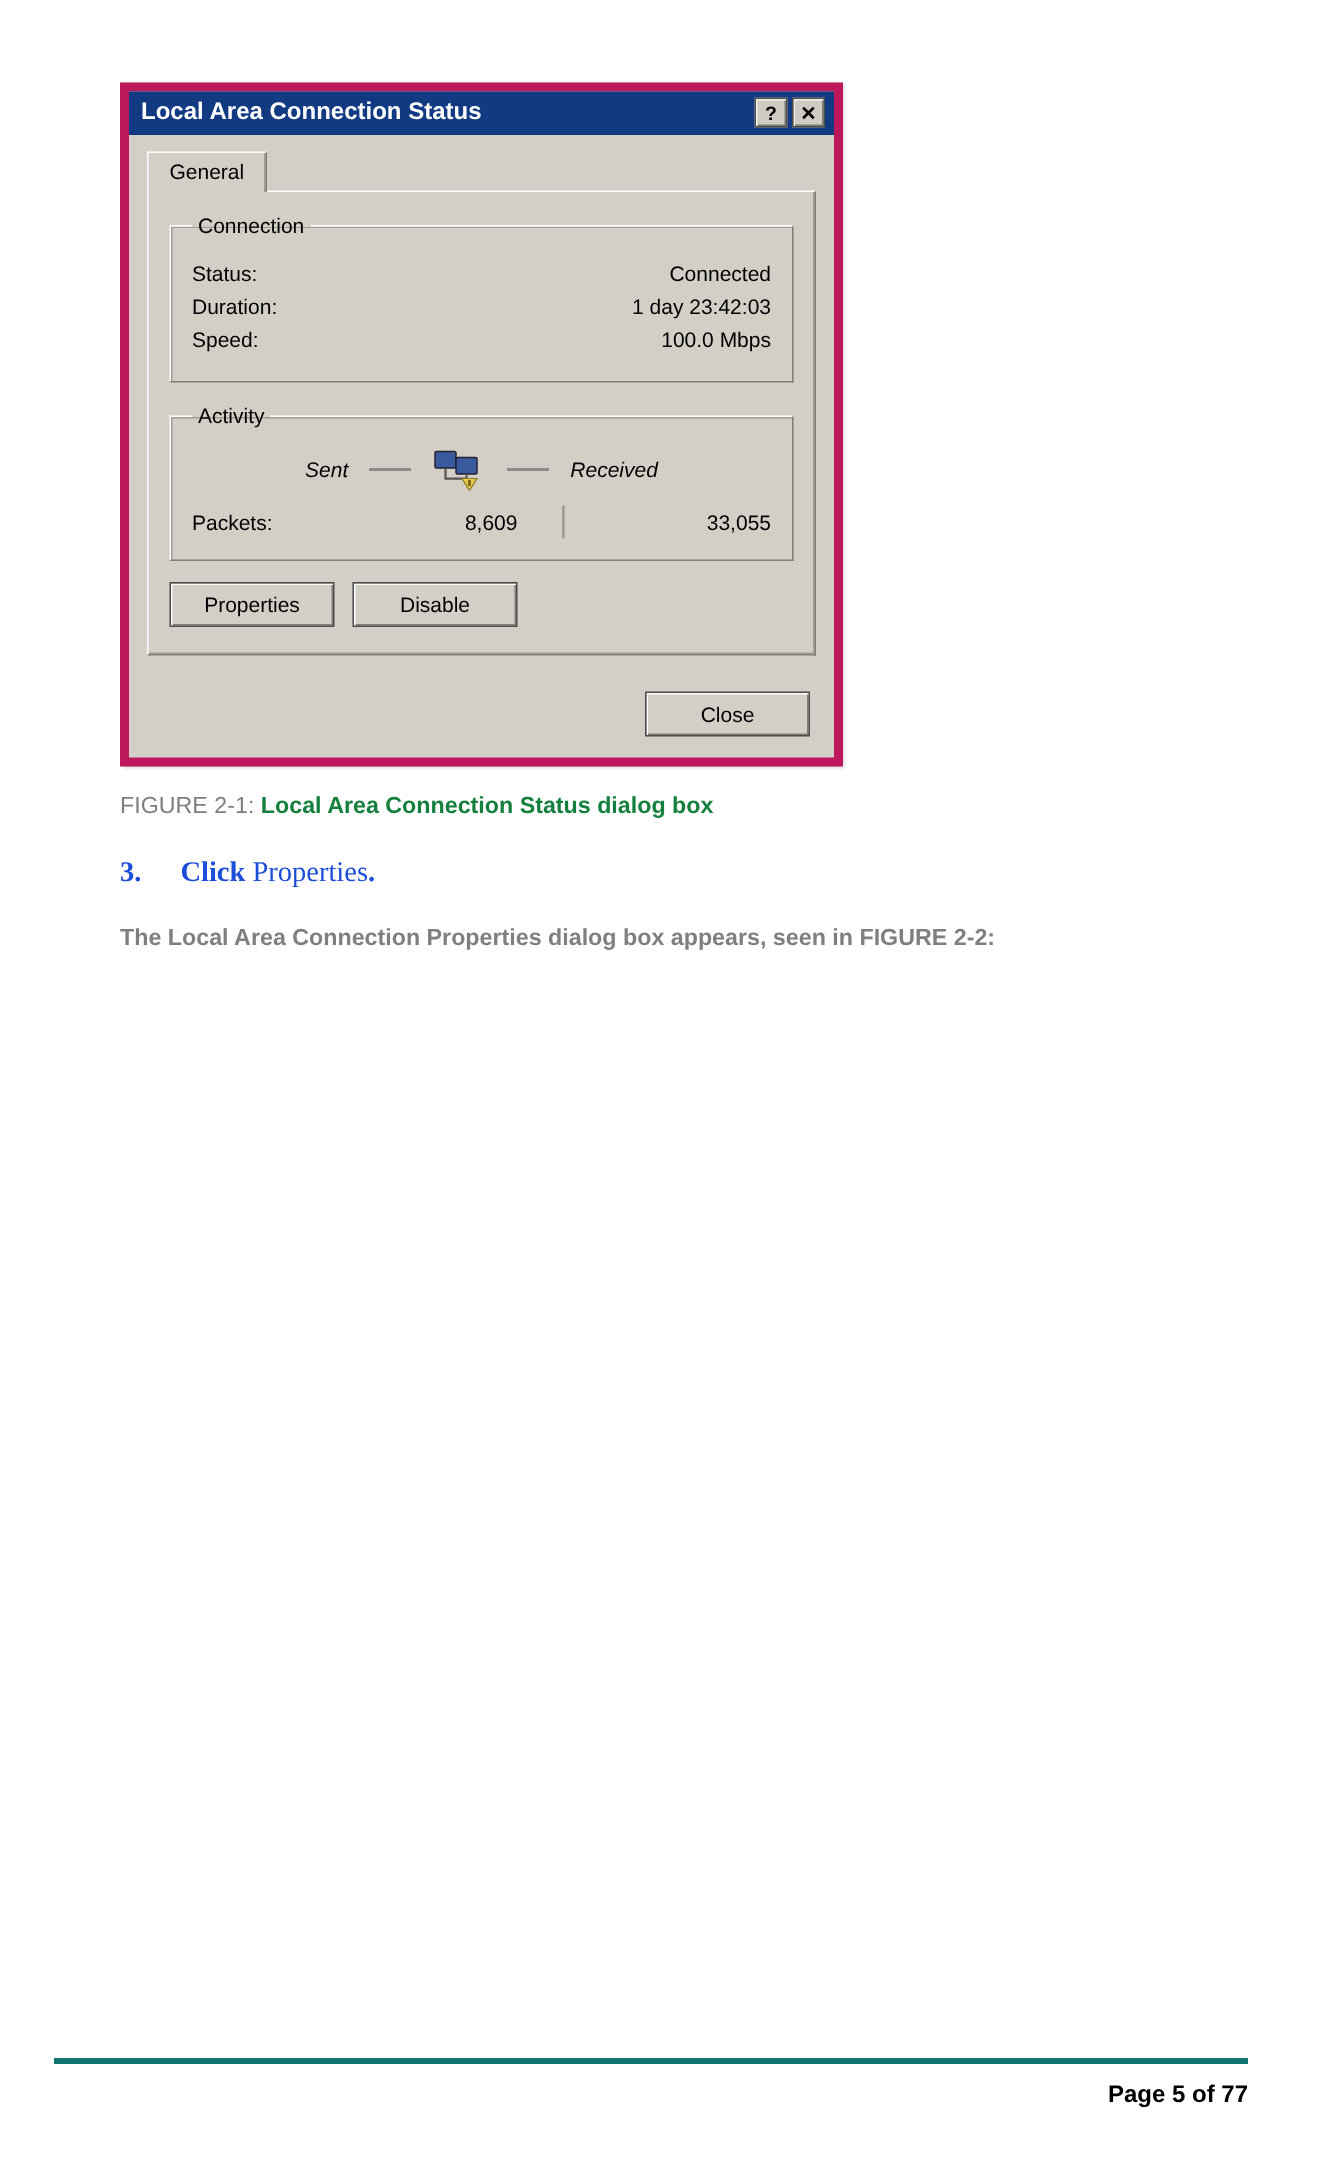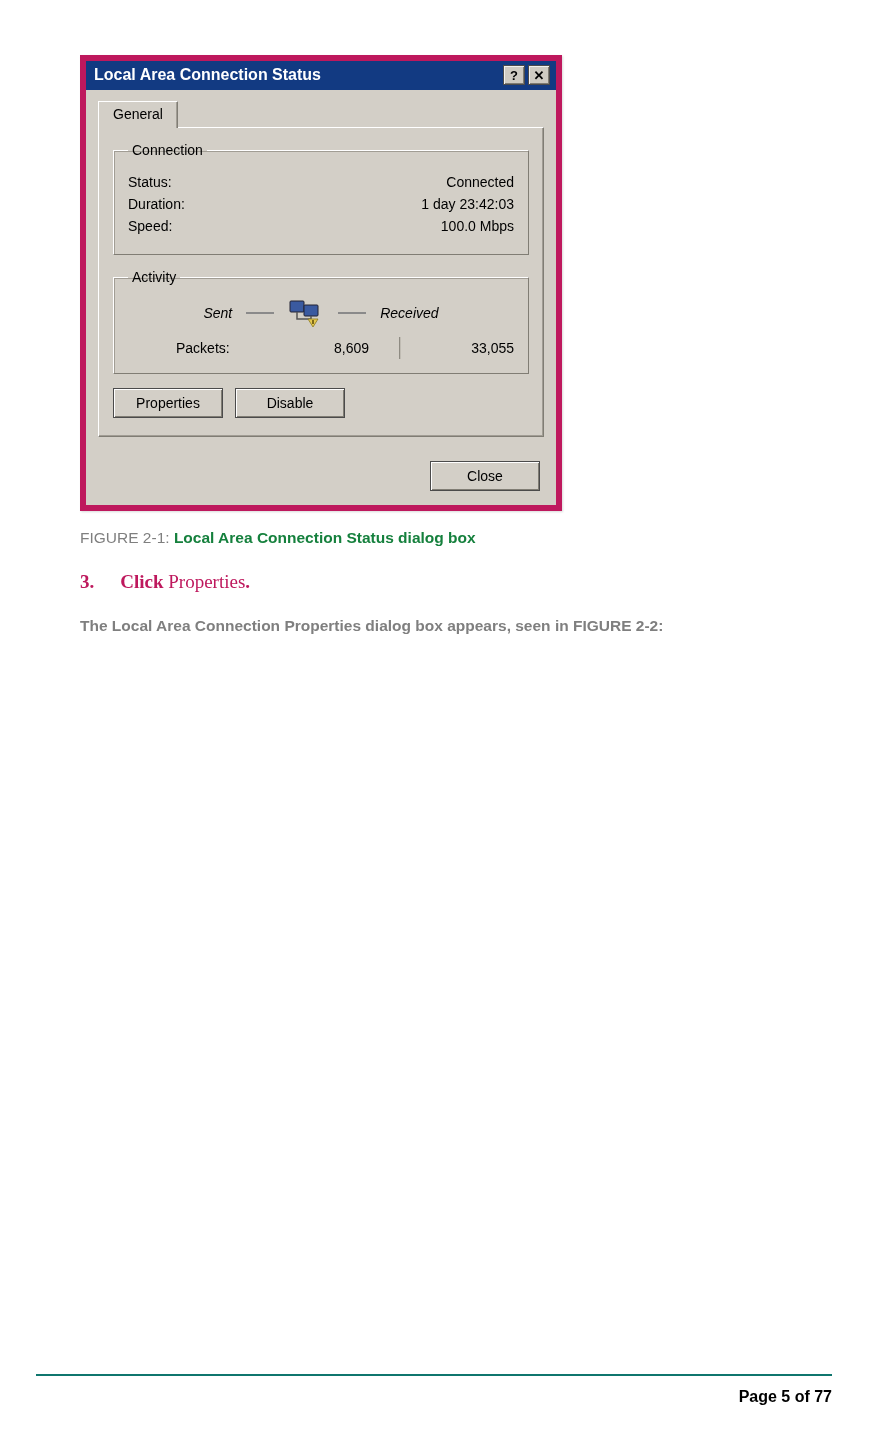--- a/index.html
+++ b/index.html
@@ -116,21 +116,21 @@
     position:relative;
     width:36px;height:28px;
   }
   .netico svg { width:36px; height:28px; }
   .packets {
     display: flex;
     align-items: center;
     font-size: 14px;
     margin-top: 6px;
   }
-  .packets .lbl { flex: 0 0 110px; margin-left: 48px; }
+  .packets .lbl { flex: 0 0 110px; }
   .packets .val { flex: 1; text-align: right; }
   .packets .divider {
     width: 1px; height: 22px;
     background:#c0bcb3;
     border-left:1px solid #8e8b82;
     margin: 0 30px;
   }
   .action-row {
     display: flex;
     gap: 12px;
@@ -158,40 +158,40 @@
     color:#7f7f7f;
     font-family: Verdana, Geneva, sans-serif;
   }
   .fig-caption .grey { color:#7f7f7f; font-weight:400; }
   .fig-caption .bold-grey { color:#15803d; font-weight:bold; }
 
   .step {
     font-family: "Times New Roman", Times, serif;
     font-size: 19px;
     margin: 0 0 22px 0;
-    color:#be185d;
+    color:#1d4ed8;
   }
   .step .num { font-weight: bold; margin-right: 26px; }
   .step .b { font-weight: bold; }
 
   .result-text {
     font-size: 15.5px;
     line-height: 1.45;
     color:#7f7f7f;
     font-weight: bold;
     font-family: Verdana, Geneva, sans-serif;
     max-width: 720px;
   }
   .result-text .fig-ref { font-weight: 700; }
 
   .page-footer {
     position:absolute;
     left:36px; right:46px;
     bottom: 34px;
-    border-top: 2px solid #0f766e;
+    border-top: 4px solid #0f766e;
     padding-top: 12px;
     text-align: right;
     font-family: Arial, Helvetica, sans-serif;
     font-size: 16px;
     font-weight: bold;
   }
 </style>
 </head>
 <body>
 

